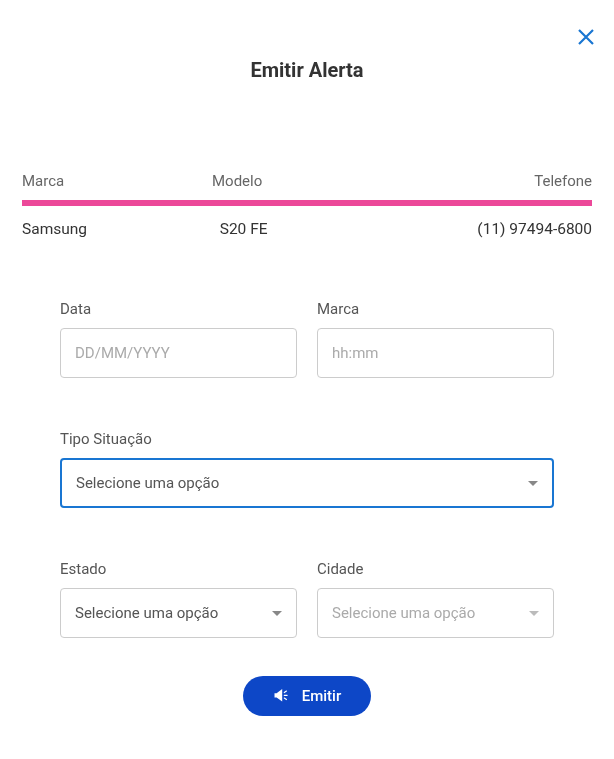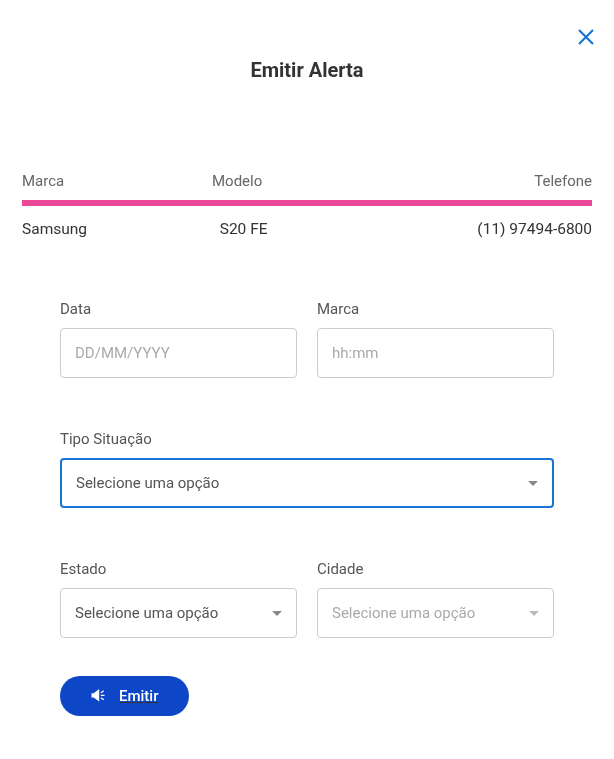--- a/index.html
+++ b/index.html
@@ -113,23 +113,22 @@
       border-top: 5px solid #888;
     }
     .caret.disabled {
       border-top-color: #bbb;
     }
     .full-width-group {
       margin-bottom: 52px;
     }
     .submit-container {
       display: flex;
-      justify-content: flex-start;
+      justify-content: center;
       margin-top: 38px;
-      text-decoration: underline;
     }
     .submit-btn {
       background: #0d47c7;
       color: #fff;
       border: none;
       border-radius: 22px;
       height: 40px;
       padding: 0 30px;
       font-size: 15px;
       font-weight: 500;

